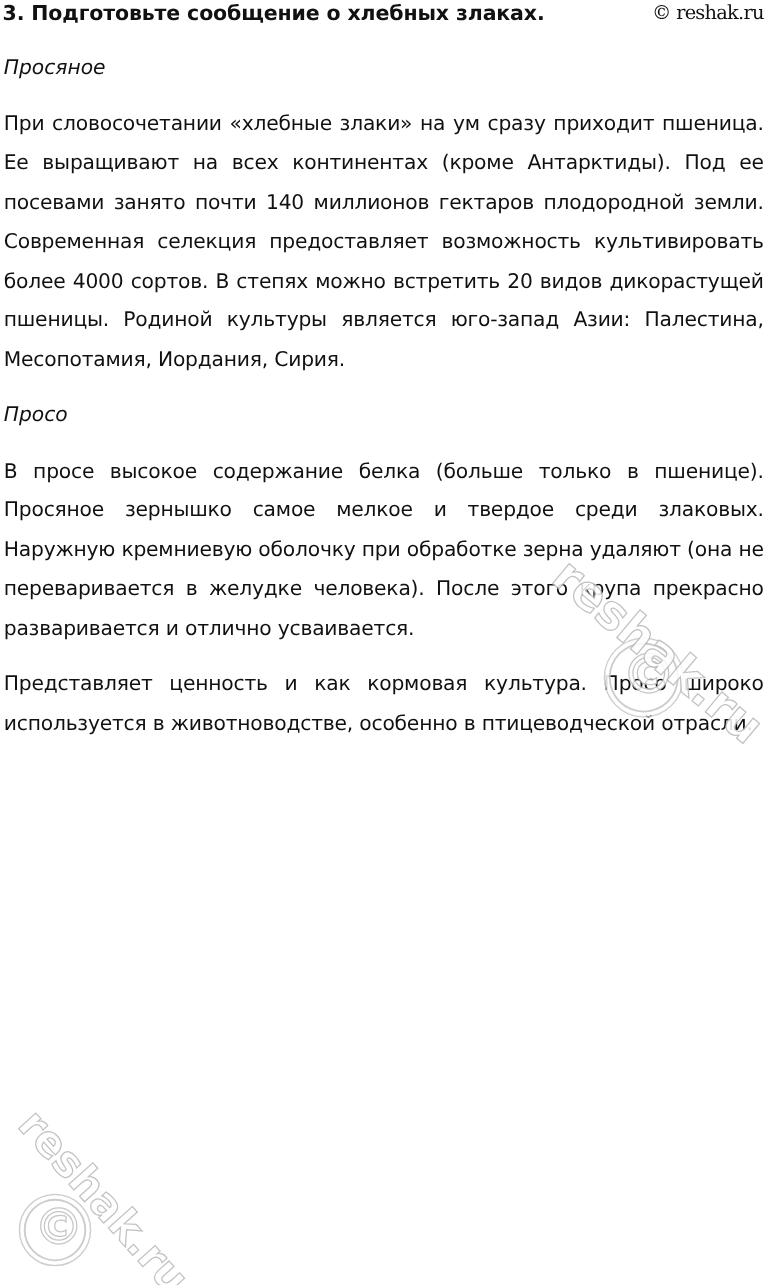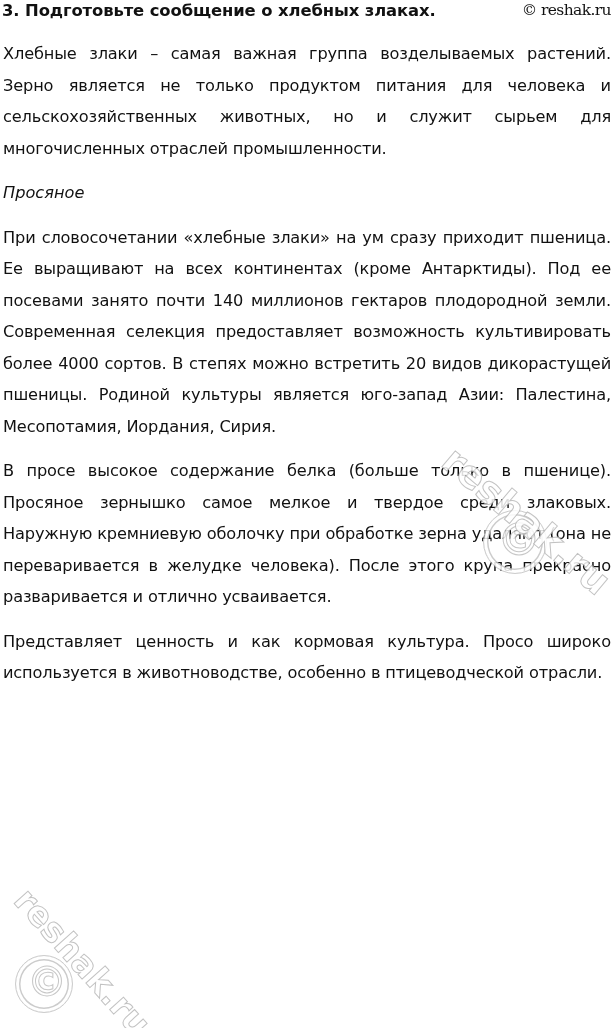--- a/index.html
+++ b/index.html
@@ -102,25 +102,25 @@
 <body>
 
 <div class="page">
 
   <div class="header">
     <div class="task-title">3. Подготовьте сообщение о хлебных злаках.</div>
     <div class="copyright">© reshak.ru</div>
   </div>
 
   <div class="content">
-    <p class="para">Хлебные злаки – самая важная группа возделываемых растений. Зерно является не только продуктом питания для человека и сельскохозяйственных животных, но и служит сырьем для многочисленных отраслей промышленности.</p>
 
     <div class="section-heading">Просяное</div>
     <p class="para">При словосочетании «хлебные злаки» на ум сразу приходит пшеница. Ее выращивают на всех континентах (кроме Антарктиды). Под ее посевами занято почти 140 миллионов гектаров плодородной земли. Современная селекция предоставляет возможность культивировать более 4000 сортов. В степях можно встретить 20 видов дикорастущей пшеницы. Родиной культуры является юго-запад Азии: Палестина, Месопотамия, Иордания, Сирия.</p>
 
+    <div class="section-heading">Просо</div>
     <p class="para">В просе высокое содержание белка (больше только в пшенице). Просяное зернышко самое мелкое и твердое среди злаковых. Наружную кремниевую оболочку при обработке зерна удаляют (она не переваривается в желудке человека). После этого крупа прекрасно разваривается и отлично усваивается.</p>
     <p class="para">Представляет ценность и как кормовая культура. Просо широко используется в животноводстве, особенно в птицеводческой отрасли.</p>
   </div>
 
   <div style="position:absolute;left:0;top:0;width:614px;height:1028px;pointer-events:none;">
     <div class="wm-circle" style="left:483px;top:510px;width:62px;height:62px;"></div>
     <div class="wm-c" style="left:497px;top:514px;font-size:44px;line-height:52px;">©</div>
     <div class="wm-text" style="left:462px;top:438px;transform-origin:left top;transform:rotate(40deg);font-size:38px;">reshak.ru</div>
   </div>
 

